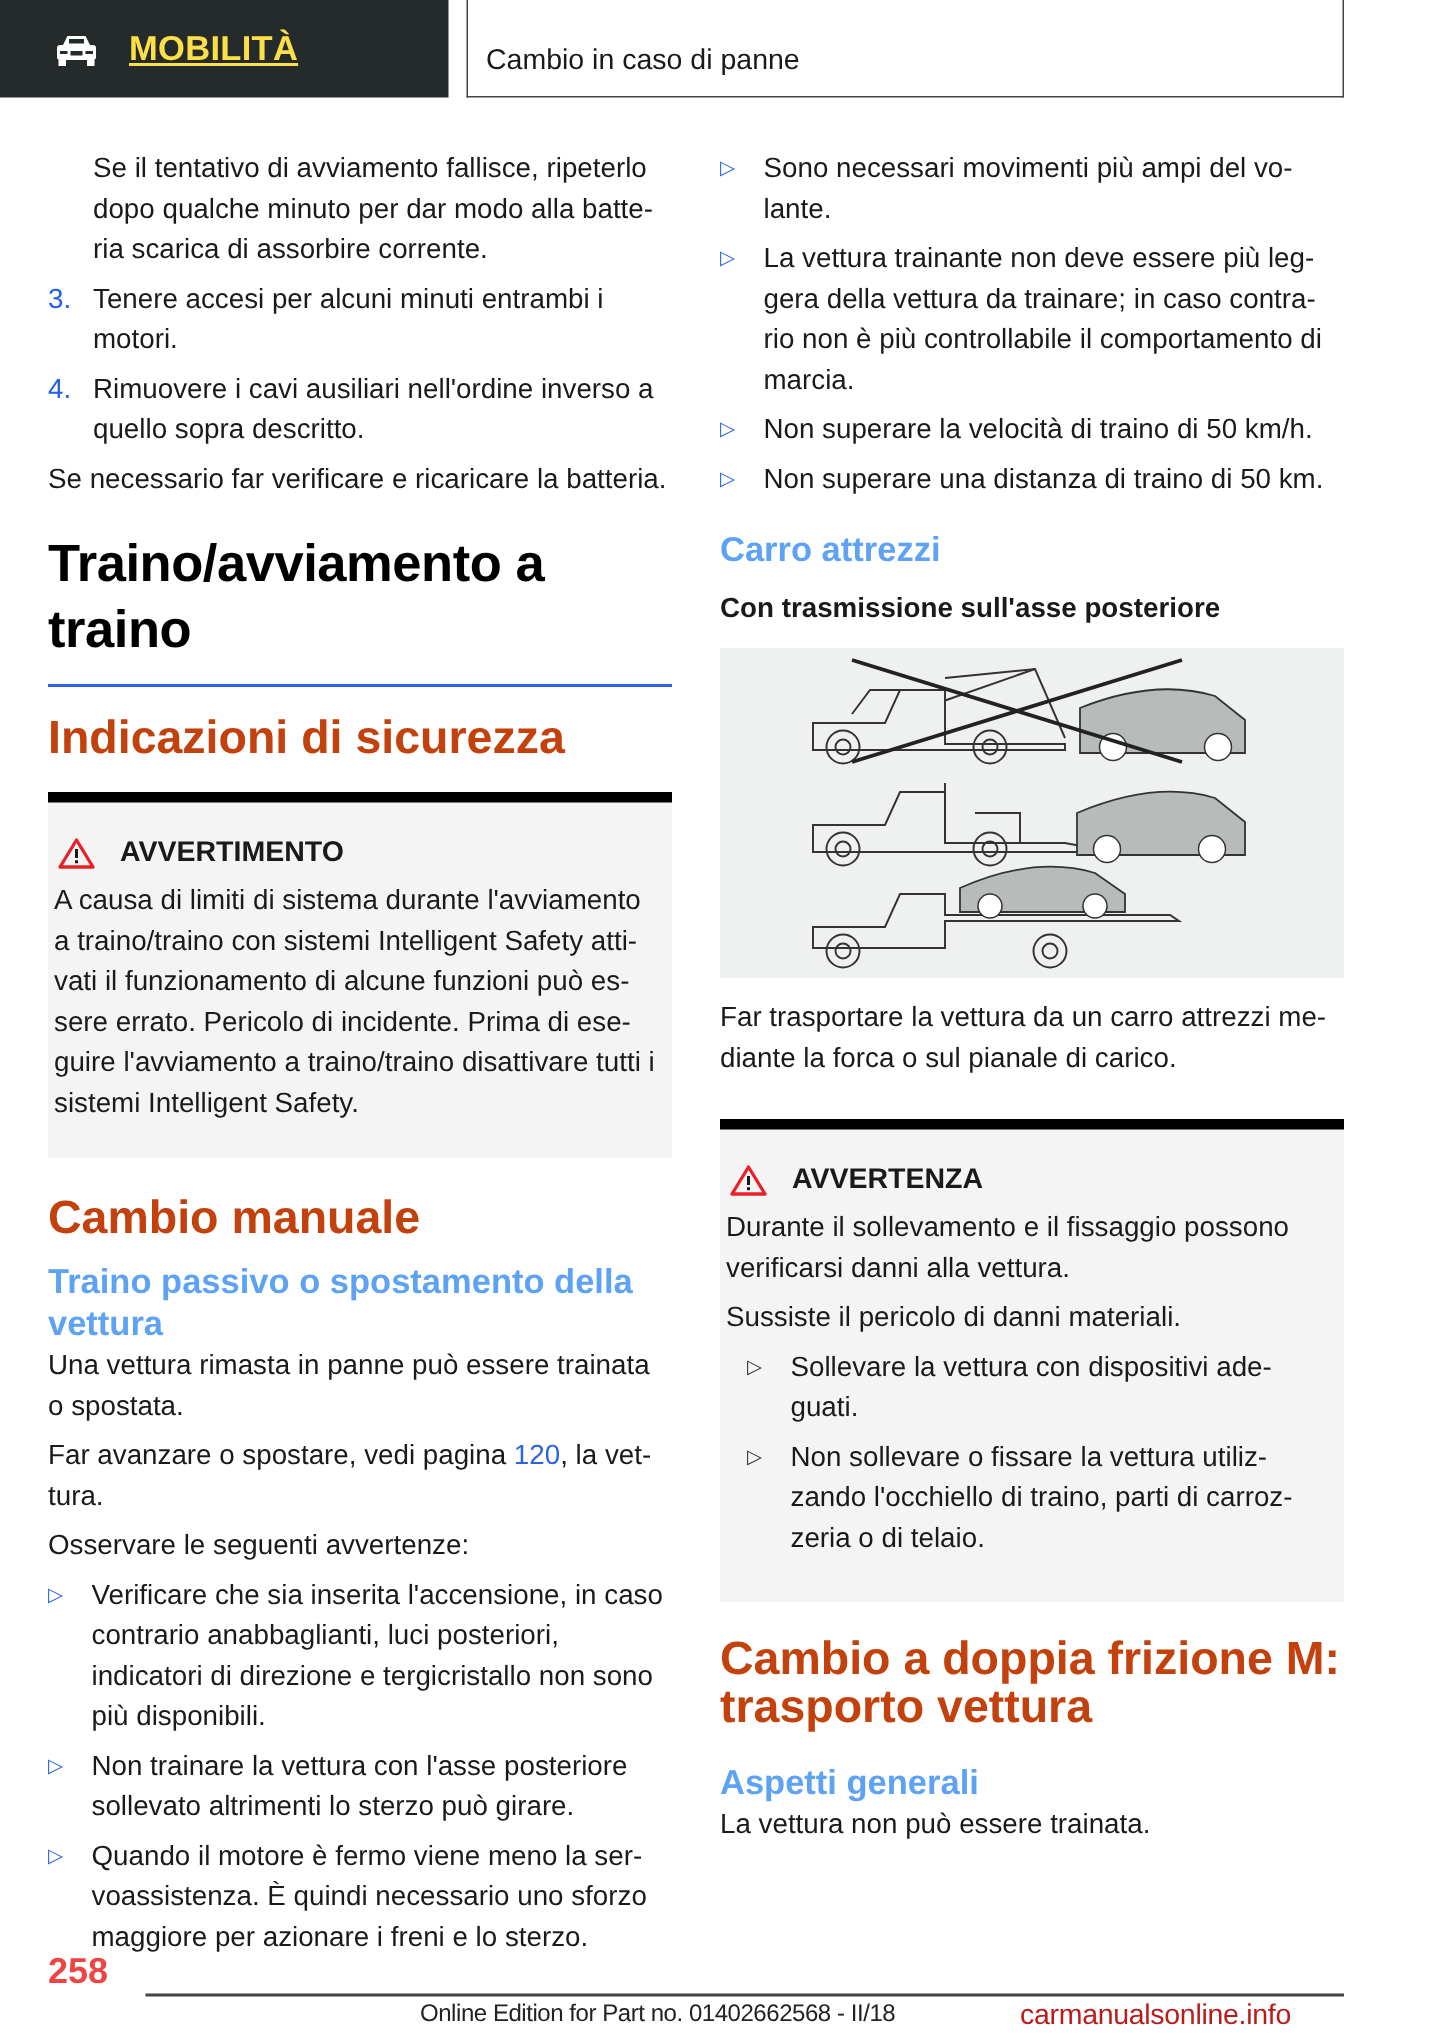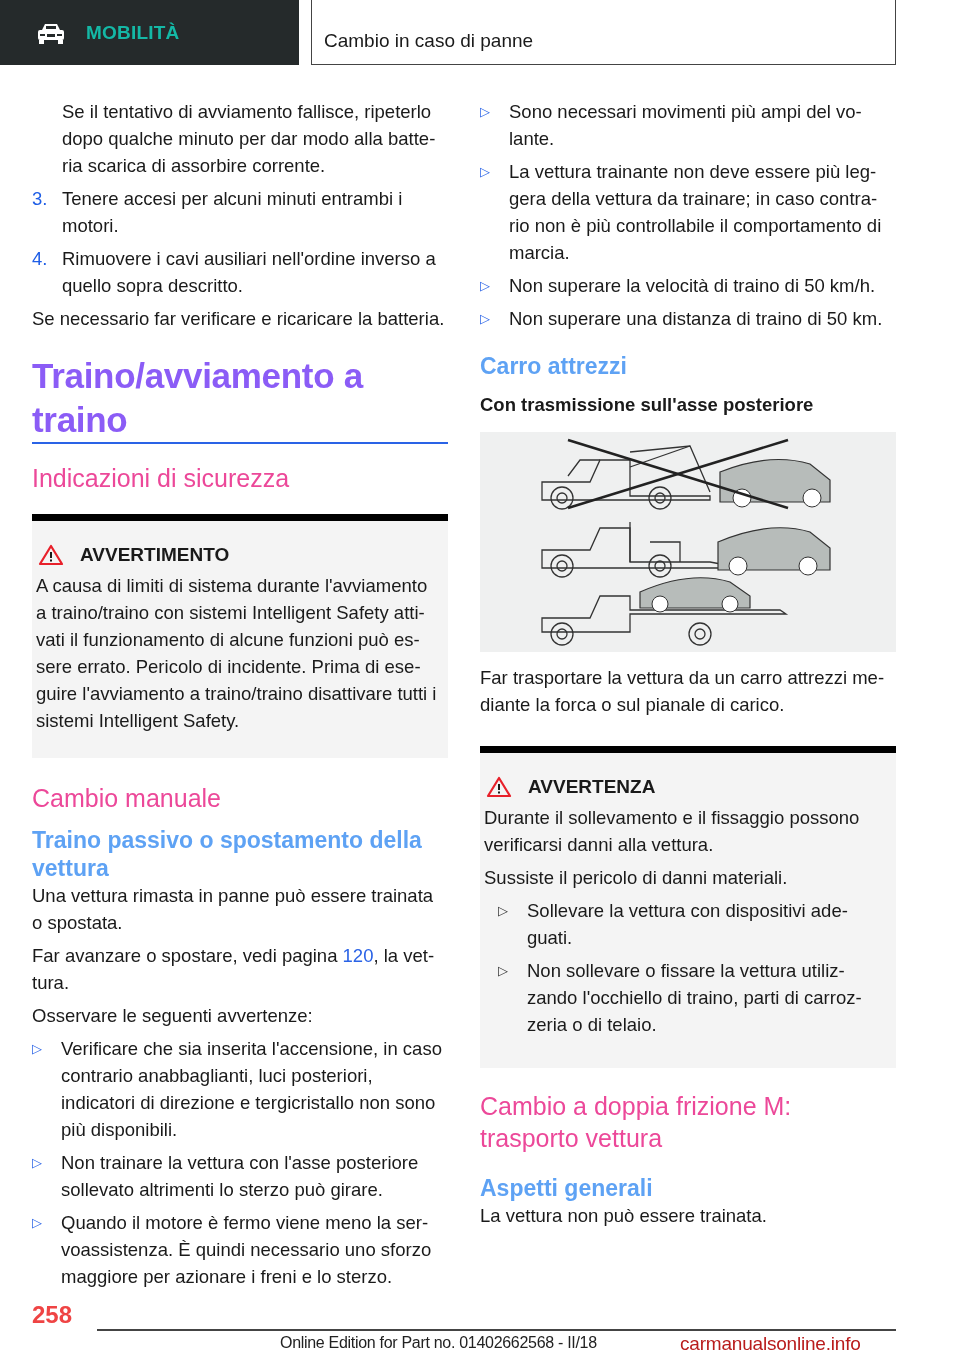--- a/index.html
+++ b/index.html
@@ -2,37 +2,37 @@
 <html><head>
 <meta charset="utf-8">
 <style>
   * { margin: 0; padding: 0; box-sizing: border-box; }
   html, body { width: 960px; height: 1362px; background: #ffffff; overflow: hidden; }
   body { position: relative; font-family: "Liberation Sans", sans-serif; color: #1a1a1a; }
 
   
   .hdr-left { position: absolute; left: 0; top: 0; width: 299px; height: 65px; background: #252a2b; display: flex; align-items: center; padding-left: 36px; }
   .hdr-left .car { width: 30px; height: 22px; margin-right: 20px; }
-  .hdr-left .sect { color: #14b8a6; font-weight: bold; font-size: 19px; letter-spacing: 0.2px; }
+  .hdr-left .sect { color: #fde047; font-weight: bold; font-size: 23px; letter-spacing: 0.2px; text-decoration: underline; }
   .hdr-right { position: absolute; left: 311px; top: 0; width: 585px; height: 65px; border: 1.5px solid #444; border-top: none; display: flex; align-items: center; padding-left: 12px; padding-top: 18px; }
   .hdr-right span { font-size: 19px; color: #1a1a1a; }
 
   .col { position: absolute; top: 98px; width: 416px; font-size: 18.5px; line-height: 27px; }
   .col.left { left: 32px; }
   .col.right { left: 480px; }
 
   p.txt { margin-bottom: 6px; }
   .indent { padding-left: 30px; }
   .num-item, .bul-item { display: flex; margin-bottom: 6px; }
   .num-item .n { width: 30px; flex: none; color: #1f5ee6; }
   .bul-item .b { width: 29px; flex: none; color: #2a63e6; font-size: 13px; line-height: 27px; }
   .bul-item .t, .num-item .t { flex: 1; }
 
-  h1.chap { font-size: 35px; font-weight: bold; color: #8b5cf6; line-height: 44px; margin-top: 22px; padding-bottom: 0; border-bottom: 2px solid #2a63e6; letter-spacing: -0.3px; }
-  h2.sec { font-size: 25px; font-weight: normal; color: #ec4899; line-height: 32px; margin-top: 20px; }
+  h1.chap { font-size: 35px; font-weight: bold; color: #000000; line-height: 44px; margin-top: 22px; padding-bottom: 14px; border-bottom: 2px solid #2a63e6; letter-spacing: -0.3px; }
+  h2.sec { font-size: 31px; font-weight: bold; color: #c2410c; line-height: 32px; margin-top: 20px; }
   h3.sub { font-size: 23px; font-weight: bold; color: #5ea2f4; line-height: 28px; }
   h4.minor { font-size: 18.5px; font-weight: bold; color: #1a1a1a; line-height: 26px; }
 
   .warn { background: #f4f4f4; border-top: 7px solid #000000; padding: 20px 8px 24px 2px; }
   .warn-head { display: flex; align-items: center; font-weight: bold; font-size: 19px; margin-bottom: 4px; padding-left: 4px; }
   .warn-head svg { width: 26px; height: 22px; margin-right: 16px; }
   .warn .body { padding-left: 2px; }
   .warn .bul-item .b { color: #333; padding-left: 16px; width: 45px; }
 
   .diagram { background: #eff0f0; height: 220px; position: relative; margin-top: 14px; }

